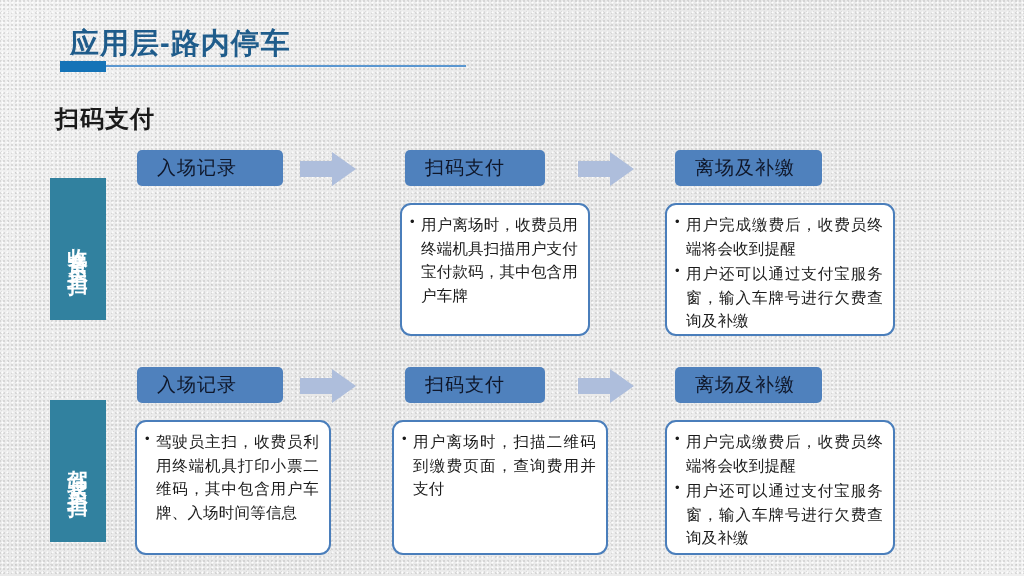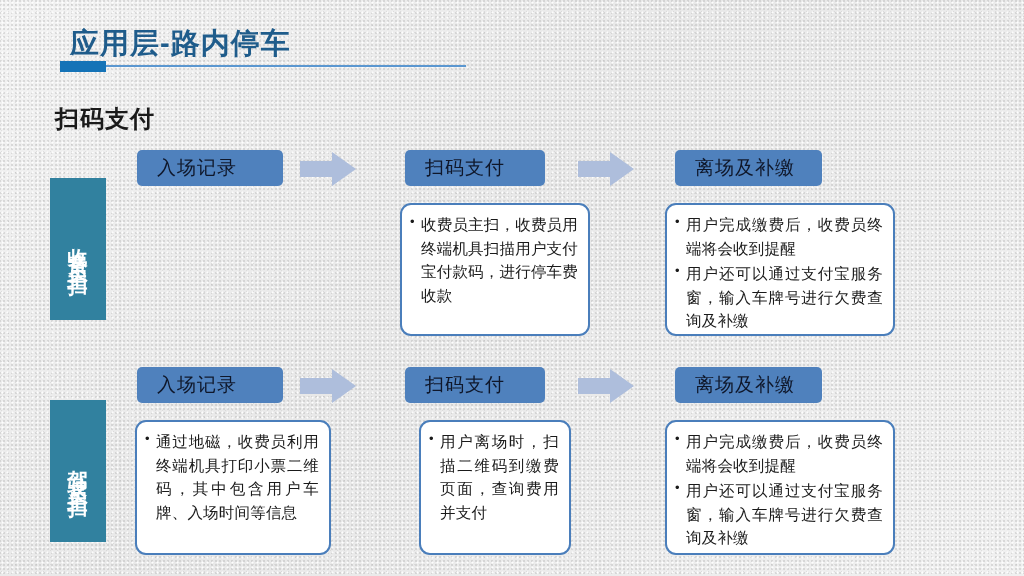--- a/index.html
+++ b/index.html
@@ -178,21 +178,21 @@
     </svg>
   </div>
 
   <div class="head-box" style="left:675px; top:150px; width:147px;">
     <span class="htext">离场及补缴</span>
   </div>
 
 
   <div class="content-box" style="left:400px; top:203px; width:190px; height:133px;">
     <ul>
-      <li>收费员主扫，收费员用终端机具扫描用户支付宝付款码，进行停车费收款</li>
+      <li>用户离场时，收费员用终端机具扫描用户支付宝付款码，其中包含用户车牌</li>
     </ul>
   </div>
 
   <div class="content-box" style="left:665px; top:203px; width:230px; height:133px;">
     <ul>
       <li>用户完成缴费后，收费员终端将会收到提醒</li>
       <li>用户还可以通过支付宝服务窗，输入车牌号进行欠费查询及补缴</li>
     </ul>
   </div>
 
@@ -219,25 +219,25 @@
       <polygon points="0,11 32,11 32,2 56,19 32,36 32,27 0,27" fill="#aebedc"></polygon>
     </svg>
   </div>
 
   <div class="head-box" style="left:675px; top:367px; width:147px;">
     <span class="htext">离场及补缴</span>
   </div>
 
   <div class="content-box" style="left:135px; top:420px; width:196px; height:135px;">
     <ul>
-      <li>通过地磁，收费员利用终端机具打印小票二维码，其中包含用户车牌、入场时间等信息</li>
-    </ul>
-  </div>
-
-  <div class="content-box" style="left:419px; top:420px; width:152px; height:135px;">
+      <li>驾驶员主扫，收费员利用终端机具打印小票二维码，其中包含用户车牌、入场时间等信息</li>
+    </ul>
+  </div>
+
+  <div class="content-box" style="left:392px; top:420px; width:216px; height:135px;">
     <ul>
       <li>用户离场时，扫描二维码到缴费页面，查询费用并支付</li>
     </ul>
   </div>
 
   <div class="content-box" style="left:665px; top:420px; width:230px; height:135px;">
     <ul>
       <li>用户完成缴费后，收费员终端将会收到提醒</li>
       <li>用户还可以通过支付宝服务窗，输入车牌号进行欠费查询及补缴</li>
     </ul>

